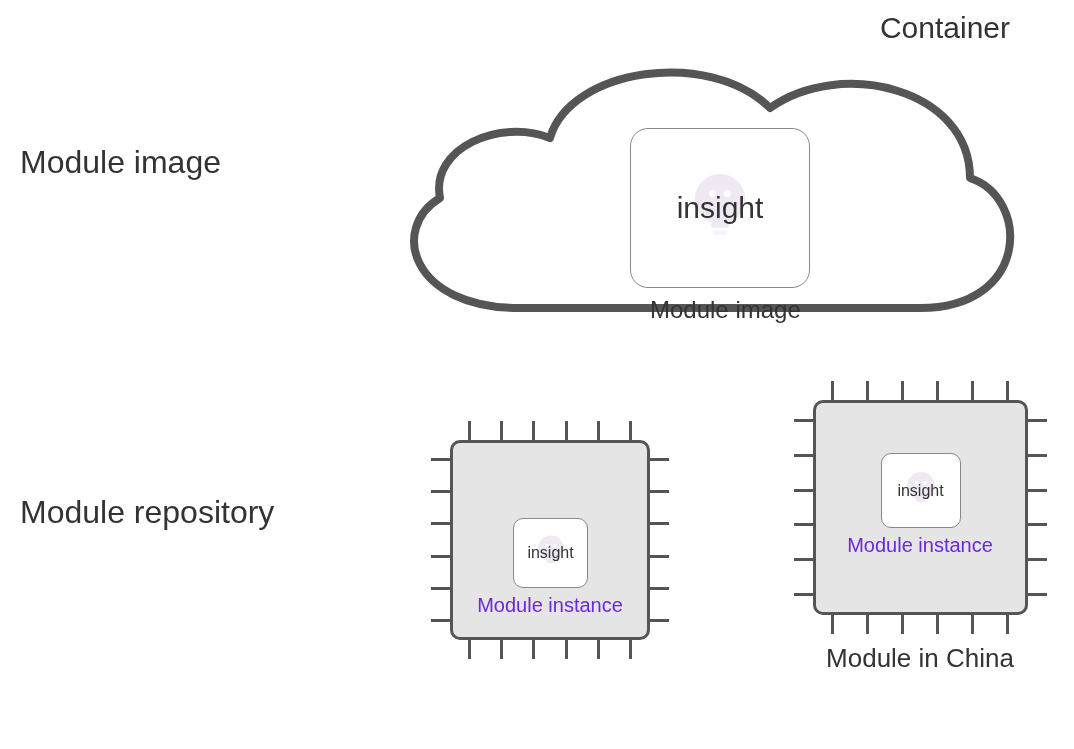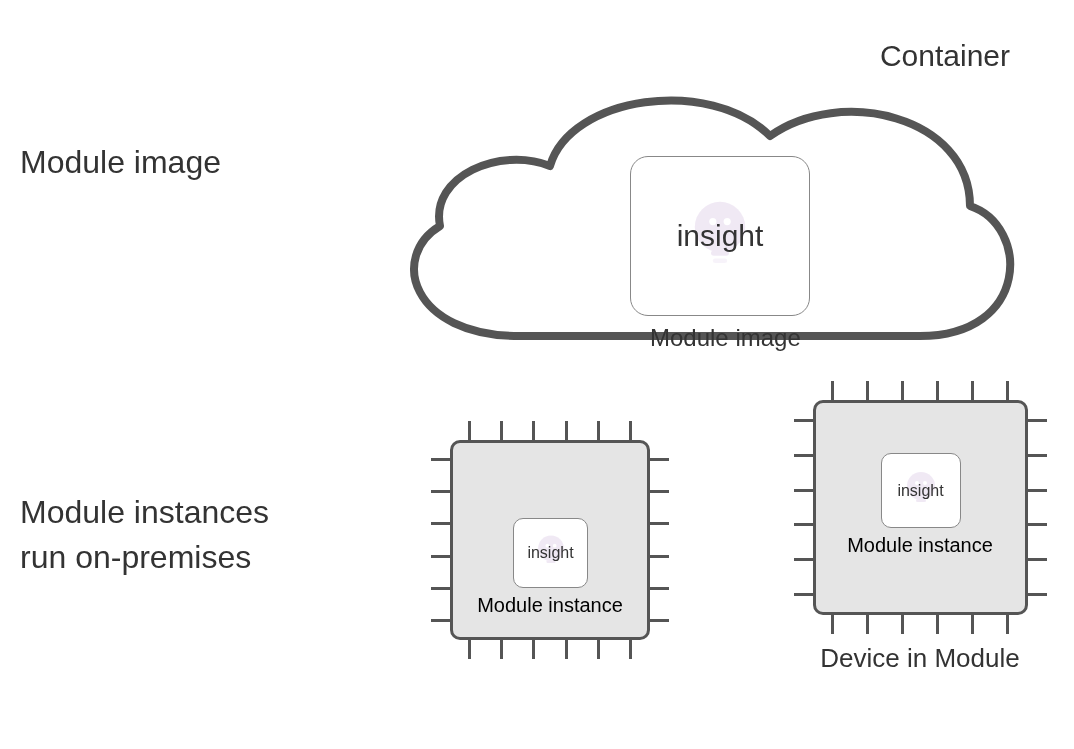--- a/index.html
+++ b/index.html
@@ -24,21 +24,21 @@
     color: #333;
   }
   .small-label {
     font-size: 24px;
     color: #333;
     text-align: center;
   }
   .cloud-wrap {
     position: absolute;
     left: 370px;
-    top: 36px;
+    top: 8px;
     width: 680px;
     height: 330px;
   }
   .cloud-title {
     position: absolute;
     right: 40px;
     top: 0;
     font-size: 30px;
     line-height: 1.3;
     text-align: left;
@@ -123,42 +123,41 @@
     align-items: center;
     justify-content: center;
   }
   .chip1 .chip-module-box { left: 60px; top: 75px; width: 75px; height: 70px; }
   .chip2 .chip-module-box { left: 65px; top: 50px; width: 80px; height: 75px; }
   .chip-instance-label {
     position: absolute;
     left: 0; right: 0;
     text-align: center;
     font-size: 20px;
-    color: #000000;
+    color: #6d28d9;
   }
   .chip1 .chip-instance-label { bottom: 20px; }
   .chip2 .chip-instance-label { bottom: 55px; }
   .device-label {
     margin-top: 28px;
     font-size: 26px;
     text-align: center;
   }
 </style>
 </head>
 <body>
 
 <div class="canvas">
 
   <div class="big-label" style="left:20px; top:140px;">
     <span>Module image</span><br>
   </div>
 
   <div class="big-label" style="left:20px; top:490px;">
-    <span>Module instances</span><br>
-    <span>run on-premises</span>
+    <span>Module repository</span><br>
   </div>
 
   <div class="cloud-wrap">
     <div class="cloud-title">
       <span>Container</span><br>
     </div>
     <svg class="cloud-svg" viewBox="0 0 660 300">
       <path d="M 150 270
                C 40 270, 20 190, 70 160
                C 60 110, 130 80, 180 100
@@ -265,16 +264,16 @@
         <svg class="bulb-icon" width="50" height="50" viewBox="0 0 100 100">
           <circle cx="50" cy="40" r="28" fill="#d6c1e2"></circle>
           <circle cx="42" cy="34" r="4" fill="#fff"></circle>
           <circle cx="58" cy="34" r="4" fill="#fff"></circle>
           <rect x="40" y="66" width="20" height="6" rx="3" fill="#d6c1e2"></rect>
         </svg>
         <div class="insight-text-small">insight</div>
       </div>
       <div class="chip-instance-label">Module instance</div>
     </div>
-    <div class="device-label">Device in Module</div>
+    <div class="device-label">Module in China</div>
   </div>
 
 </div>
 
 </body></html>

